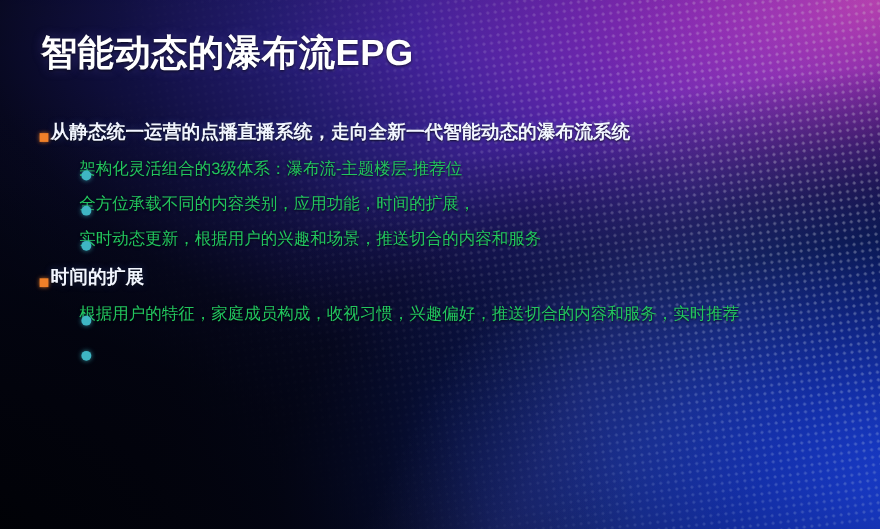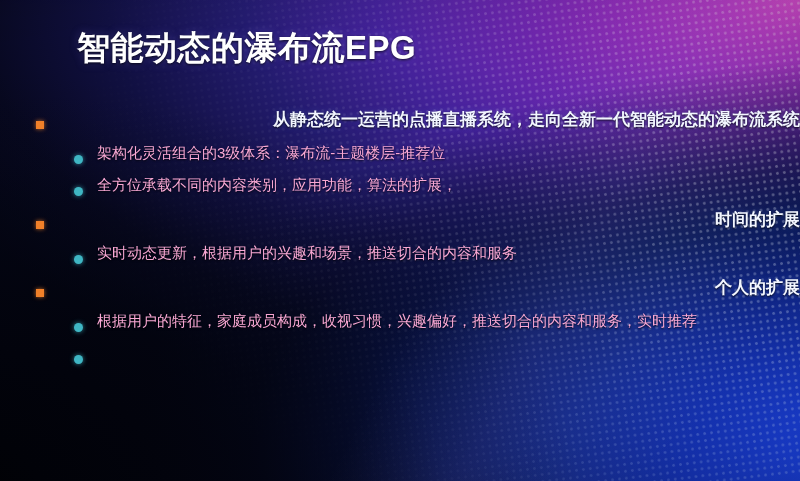--- a/index.html
+++ b/index.html
@@ -131,42 +131,40 @@
   .slide-title {
     position: absolute;
     left: 37px;
     top: 26px;
     font-size: 33px;
     font-weight: bold;
     letter-spacing: 0.5px;
     color: #ffffff;
     text-shadow: 0 1px 3px rgba(0,0,0,0.75), 0 0 10px rgba(120,110,230,0.35);
     white-space: nowrap;
-    margin-left: 40px;
   }
 
   .bullets {
     position: absolute;
     left: 0;
     top: 108px;
     right: 0;
   }
 
   .row {
     position: relative;
     display: flex;
     align-items: baseline;
     white-space: nowrap;
   }
 
   
   .row.lvl1 {
     padding-left: 20px;
     height: 36px;
-    justify-content: flex-end;
   }
   .row.lvl1 .marker {
     position: absolute;
     left: 36px;
     top: 13px;
     width: 8px;
     height: 8px;
     background: #f08029;
     box-shadow: 0 0 4px rgba(240,128,41,0.8);
   }
@@ -187,24 +185,23 @@
     position: absolute;
     left: 74px;
     top: 11px;
     width: 9px;
     height: 9px;
     border-radius: 50%;
     background: #3fb6c4;
     box-shadow: 0 0 5px rgba(63,182,196,0.75);
   }
   .row.lvl2 .txt {
-    margin-left: 25px;
     font-size: 15px;
     font-weight: normal;
-    color: #f9a8d4;
+    color: #22c55e;
     text-shadow: 0 1px 2px rgba(0,0,0,0.8);
   }
 </style>
 </head>
 <body>
 
 <div id="slide">
 
   <div class="bg-base"></div>
   <div class="bg-blue"></div>
@@ -222,33 +219,29 @@
         <div class="row lvl1">
           <span class="marker"></span>
           <span class="txt">从静态统一运营的点播直播系统，走向全新一代智能动态的瀑布流系统</span>
         </div>
         <div class="row lvl2">
           <span class="marker"></span>
           <span class="txt">架构化灵活组合的3级体系：瀑布流-主题楼层-推荐位</span>
         </div>
         <div class="row lvl2">
           <span class="marker"></span>
-          <span class="txt">全方位承载不同的内容类别，应用功能，算法的扩展，</span>
+          <span class="txt">全方位承载不同的内容类别，应用功能，时间的扩展，</span>
+        </div>
+        <div class="row lvl2">
+          <span class="marker"></span>
+          <span class="txt">实时动态更新，根据用户的兴趣和场景，推送切合的内容和服务</span>
         </div>
         <div class="row lvl1">
           <span class="marker"></span>
           <span class="txt">时间的扩展</span>
-        </div>
-        <div class="row lvl2">
-          <span class="marker"></span>
-          <span class="txt">实时动态更新，根据用户的兴趣和场景，推送切合的内容和服务</span>
-        </div>
-        <div class="row lvl1">
-          <span class="marker"></span>
-          <span class="txt">个人的扩展</span>
         </div>
         <div class="row lvl2">
           <span class="marker"></span>
           <span class="txt">根据用户的特征，家庭成员构成，收视习惯，兴趣偏好，推送切合的内容和服务，实时推荐</span>
         </div>
         <div class="row lvl2">
           <span class="marker"></span>
         </div>
       </div>
 

